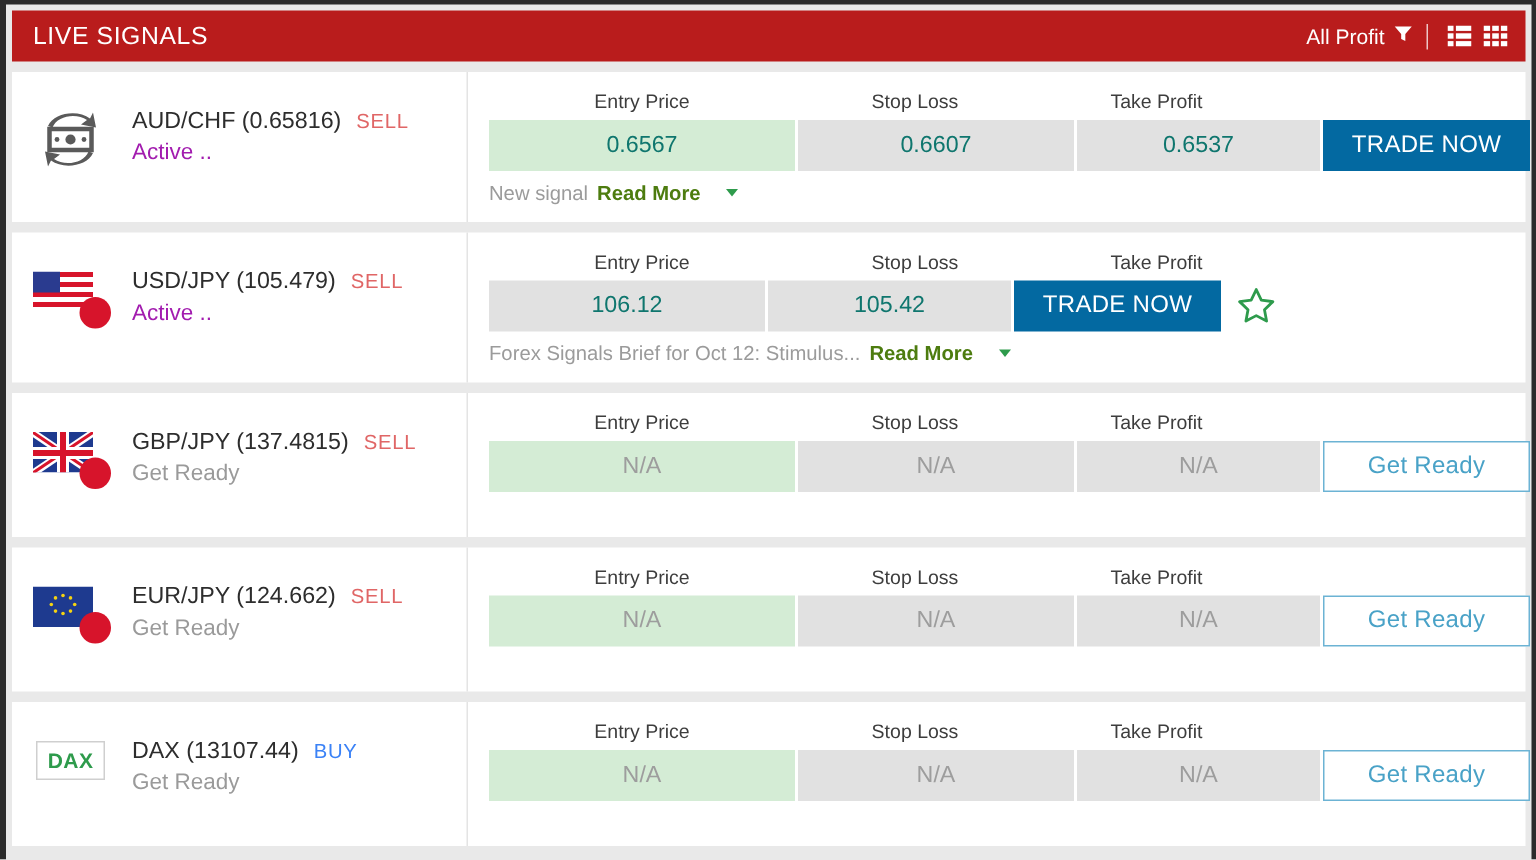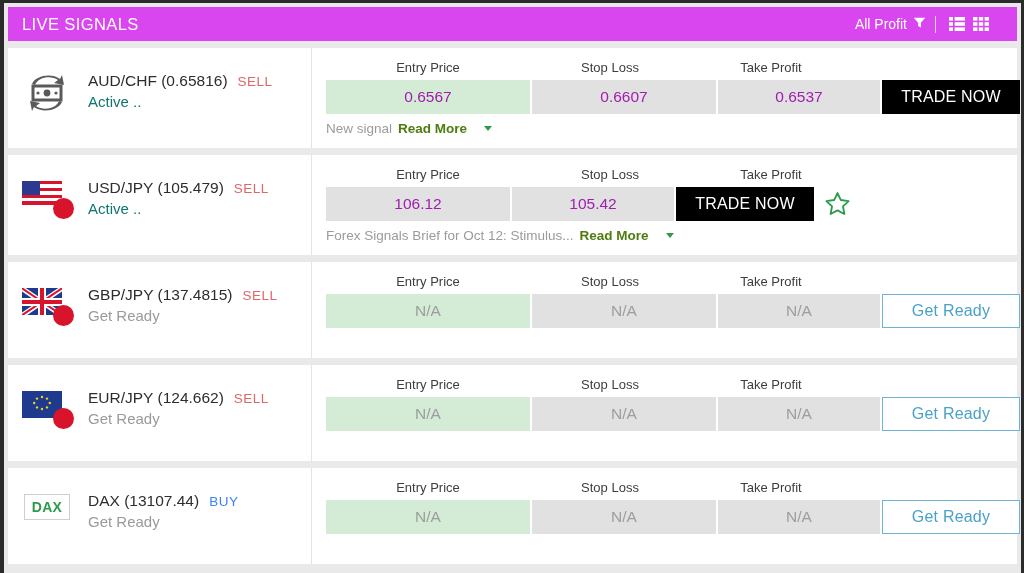--- a/index.html
+++ b/index.html
@@ -21,25 +21,25 @@
     border-top: 3px solid #2b2b2b;
     border-right: 3px solid #2b2b2b;
     overflow: hidden;
   }
 
   
   .header {
     position: relative;
     height: 34px;
     margin: 4px 4px 0 4px;
-    background: #d946ef;
+    background: #b91c1c;
     display: flex;
     align-items: center;
     justify-content: space-between;
-    padding: 0 24px 0 14px;
+    padding: 0 8px 0 14px;
   }
   .header-title {
     color: #ffffff;
     font-size: 16.5px;
     letter-spacing: 0.4px;
     font-weight: 400;
   }
   .header-right {
     display: flex;
     align-items: center;
@@ -106,21 +106,21 @@
     font-size: 13.5px;
     letter-spacing: .5px;
     margin-left: 10px;
   }
   .side.sell { color: #e06666; }
   .side.buy  { color: #3b82f6; }
   .instr-line2 {
     font-size: 15px;
     margin-top: 3px;
   }
-  .status-active  { color: #0f766e; }
+  .status-active  { color: #a21caf; }
   .status-ready   { color: #9a9a9a; }
 
   
   .data {
     flex: 1 1 auto;
     position: relative;
     padding: 12px 0 0 14px;
   }
   .col-heads {
     display: flex;
@@ -139,38 +139,38 @@
     display: flex;
     align-items: stretch;
     margin-top: 5px;
     height: 34px;
   }
   .vcell {
     display: flex;
     align-items: center;
     justify-content: center;
     font-size: 15.5px;
-    color: #a21caf;
+    color: #0f766e;
   }
   .vcell.entry { width: 204px; background: #d4ecd5; margin-right: 2px; }
   .vcell.stop  { width: 184px; background: #e1e1e1; margin-right: 2px; }
   .vcell.take  { width: 162px; background: #e1e1e1; margin-right: 2px; }
   .vcell.na { color: #9d9d9d; }
 
   .action-btn {
     width: 138px;
     display: flex;
     align-items: center;
     justify-content: center;
     font-size: 16px;
     cursor: pointer;
     letter-spacing: .2px;
   }
   .action-btn.trade {
-    background: #000000;
+    background: #0369a1;
     color: #ffffff;
   }
   .action-btn.ready {
     background: #ffffff;
     color: #49a2c7;
     border: 1px solid #6cb3d4;
   }
 
   .star {
     width: 46px;

